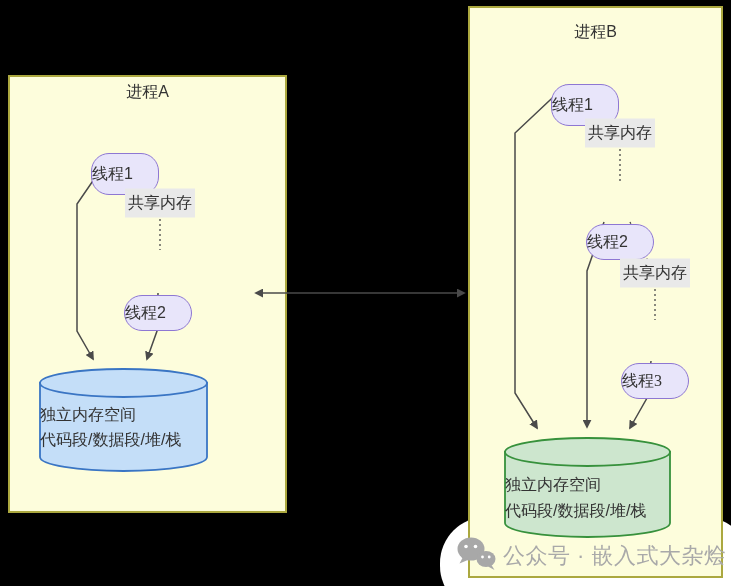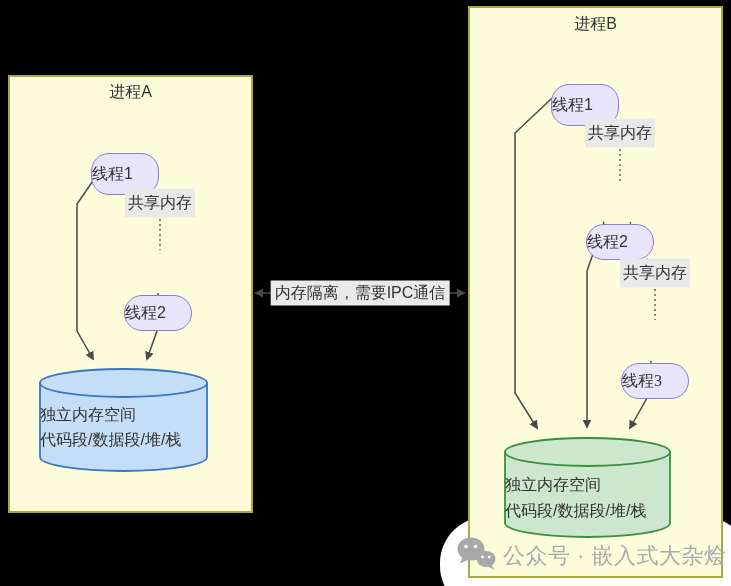--- a/index.html
+++ b/index.html
@@ -18,25 +18,25 @@
   }
   .stage{position:absolute;inset:0;}
   .pill{
     position:absolute;left:440px;top:517px;width:310px;height:95px;
     background:#ffffff;border-radius:46px;z-index:1;
   }
   .pbox{
     position:absolute;background:var(--box-bg,#FDFDDC);
     border:2px solid var(--box-border,#ABA83F);box-sizing:border-box;z-index:2;
   }
-  .pbox-a{left:8px;top:75px;width:245px;height:438px;}
+  .pbox-a{left:8px;top:75px;width:279px;height:438px;}
   .pbox-b{left:468px;top:6px;width:255px;height:572px;}
   .ptitle{text-align:center;font-size:16px;color:var(--text);}
   .pbox-a .ptitle{padding-top:5px;}
-  .pbox-b .ptitle{padding-top:6px;}
+  .pbox-b .ptitle{padding-top:14px;}
   svg.wires{position:absolute;left:0;top:0;z-index:3;pointer-events:none;}
   .solid{fill:none;stroke:var(--line,#4A4A4A);stroke-width:1.5;}
   .dotted{fill:none;stroke:var(--line,#4A4A4A);stroke-width:1.3;stroke-dasharray:2 3;}
   .arrowhead{fill:var(--line,#4A4A4A);}
   .cyl-blue{fill:var(--blue-cyl-fill);stroke:var(--blue-cyl-stroke);stroke-width:1.8;}
   .cyl-green{fill:var(--green-cyl-fill);stroke:var(--green-cyl-stroke);stroke-width:1.8;}
   .node{
     position:absolute;transform:translate(-50%,-50%);
     width:68px;height:42px;border-radius:18px;
     background:var(--thread-fill);border:1.5px solid var(--thread-border);
@@ -110,21 +110,20 @@
   </div>
   <div class="memlabel" style="left:160px;top:203px;">共享内存</div>
   <div class="node small" style="left:158px;top:273px;">
     <span>线程2</span>
   </div>
   <div class="cyltext cyltext-a">
     <div>独立内存空间</div>
     <div>代码段/数据段/堆/栈</div>
   </div>
 
-  <div class="memlabel" style="left:360px;top:293px;padding:2px 4px;">内存隔离，需要IPC通信</div>
 
   <div class="node" style="left:585px;top:65px;">
     <span>线程1</span>
   </div>
   <div class="memlabel" style="left:620px;top:133px;">共享内存</div>
   <div class="node small" style="left:620px;top:202px;">
     <span>线程2</span>
   </div>
   <div class="memlabel" style="left:655px;top:273px;">共享内存</div>
   <div class="node small" style="left:655px;top:341px;font-family:Liberation Serif, serif;">

